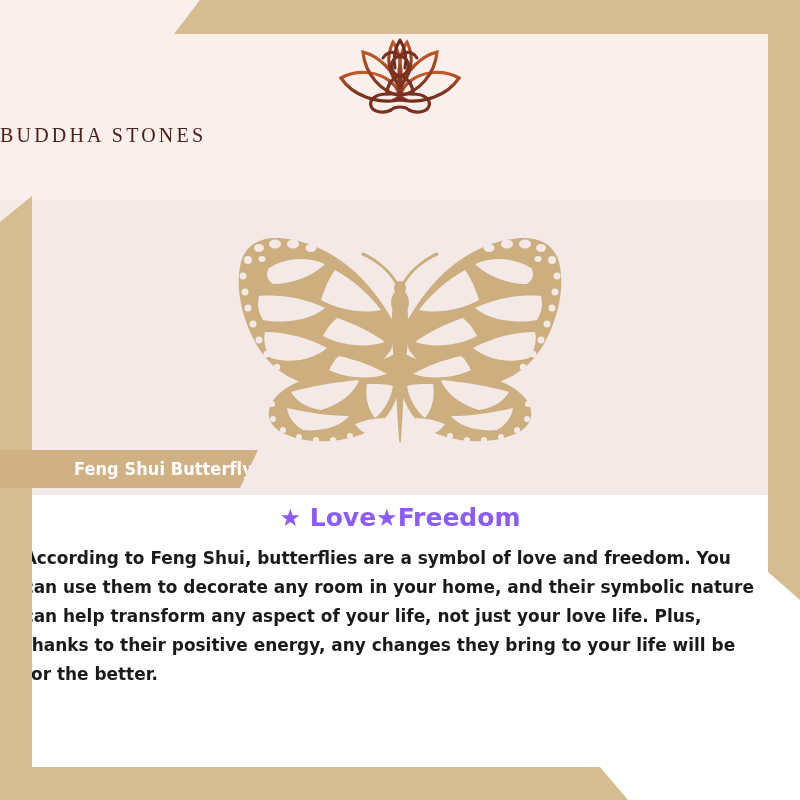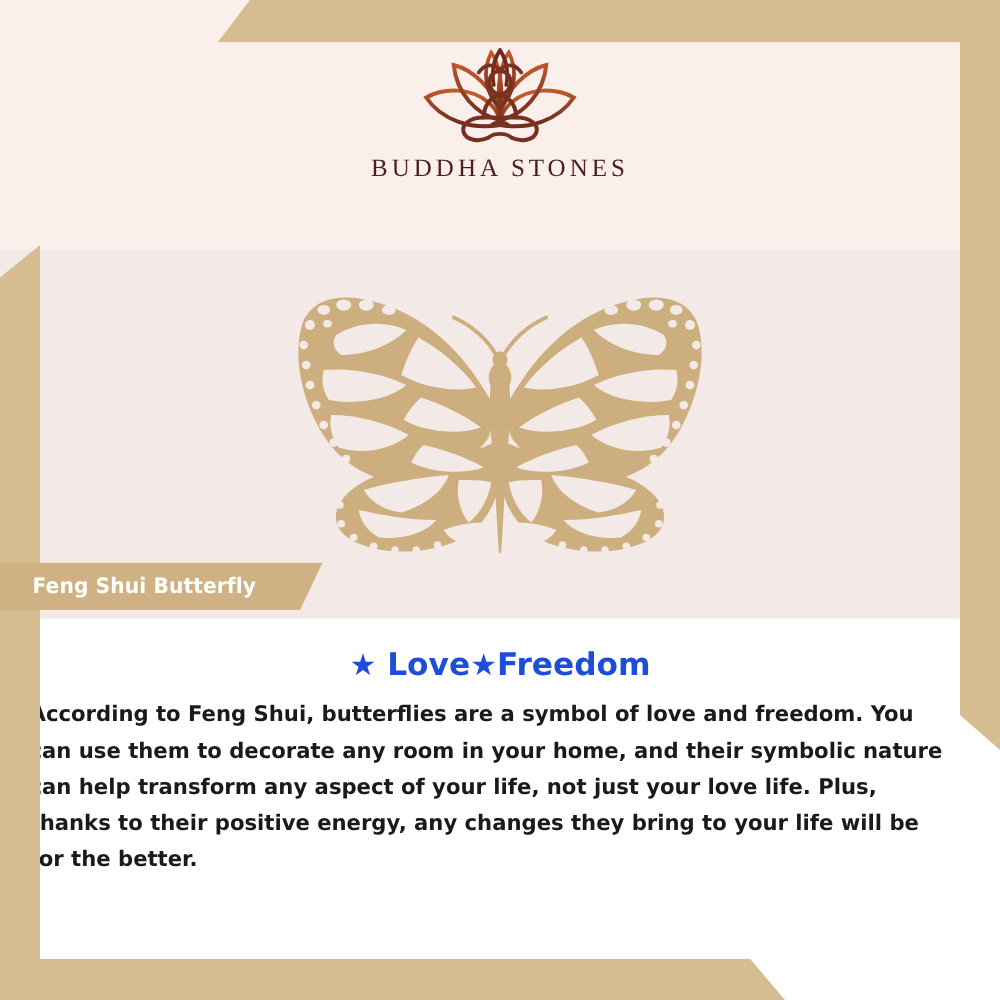--- a/index.html
+++ b/index.html
@@ -76,21 +76,20 @@
     background: #f3e9e6;
     clip-path: polygon(0 200px, 800px 200px, 800px 495px, 0 495px);
   }
 
   
   .logo-wrap {
     position: absolute;
     top: 26px;
     left: 0;
     width: 800px;
-    text-align: center;
   }
   .logo-mark {
     display: block;
     margin: 0 auto;
   }
   .logo-word {
     margin-top: 2px;
     font-family: "Liberation Serif", serif;
     font-size: 20px;
     letter-spacing: 3.2px;
@@ -132,20 +131,21 @@
   .tab {
     position: absolute;
     left: 0;
     top: 450px;
     height: 38px;
     width: 258px;
     background: #cfb183;
     clip-path: polygon(0 0, 258px 0, 240px 38px, 0 38px);
     display: flex;
     align-items: center;
+    padding-left: 48px;
   }
   .tab-label {
     margin-left: 26px;
     font-family: "DejaVu Sans", sans-serif;
     font-size: 17px;
     font-weight: bold;
     color: #ffffff;
     letter-spacing: 0.1px;
     transform: scaleX(0.95);
     transform-origin: left center;
@@ -155,26 +155,26 @@
   .body-card {
     position: absolute;
     left: 0;
     top: 495px;
     width: 800px;
     height: 285px;
     background: #ffffff;
   }
 
   .love-freedom {
-    margin-top: 22px;
+    margin-top: 8px;
     text-align: center;
     font-family: "DejaVu Sans", sans-serif;
     font-size: 25px;
     font-weight: bold;
-    color: #1d4ed8;
+    color: #8b5cf6;
     letter-spacing: 0px;
   }
   .love-freedom .star { font-size: 24px; }
 
   .paragraph {
     margin: 12px 0 0 0;
     padding: 0 22px 0 24px;
     font-family: "DejaVu Sans", sans-serif;
     font-size: 17.2px;
     font-weight: bold;

